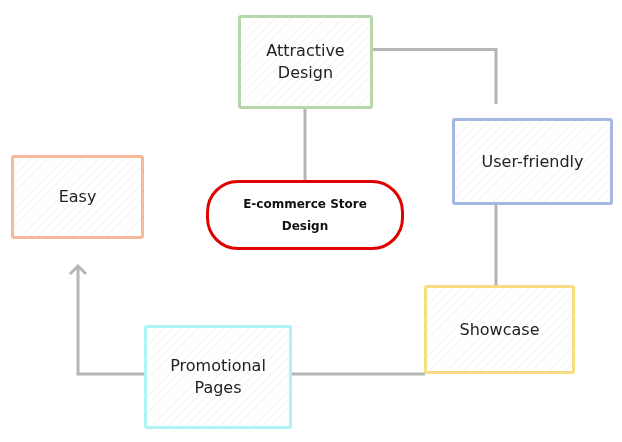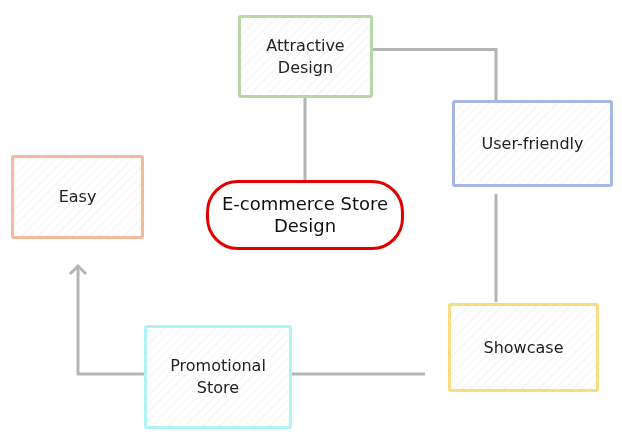--- a/index.html
+++ b/index.html
@@ -45,23 +45,23 @@
         rgba(255,255,255,0) 1px,
         rgba(255,255,255,0) 6px
       );
     }
     .node .label {
       display: block;
       padding: 0 6px;
     }
     .node.central {
       background-image: none;
-      font-weight: normal;
+      font-weight: bold;
       color: #111111;
-      font-size: 18px;
+      font-size: 12px;
       border-radius: 32px;
     }
   </style>
 </head>
 <body>
 
 <div id="canvas">
   <svg class="connectors" viewBox="0 0 622 442">
     <g fill="none" stroke-width="3" stroke-linecap="butt" stroke-linejoin="miter" id="edge-group">
 
@@ -71,51 +71,51 @@
 
       <path id="edge-2" d="M496 194 L496 302" stroke="#b5b5b5"></path>
 
       <path id="edge-3" d="M425 374 L292 374" stroke="#b5b5b5"></path>
 
       <path id="edge-4" d="M145 374 L78 374 L78 267" stroke="#b5b5b5"></path>
       <path id="edge-4-arrow" d="M70 274 L78 266 L86 274" stroke="#b5b5b5"></path>
     </g>
   </svg>
 
-  <div class="node" id="node-0" style="left: 238px; top: 15px; width: 135px; height: 83px; border-color: rgb(182, 215, 168);">
+  <div class="node" id="node-0" style="left: 238px; top: 15px; width: 135px; height: 94px; border-color: rgb(182, 215, 168);">
     <span class="label">
       <span>Attractive</span><br>
       <span>Design</span>
     </span>
   </div>
 
-  <div class="node" id="node-1" style="left: 452px; top: 100px; width: 161px; height: 87px; border-color: rgb(164, 184, 227);">
+  <div class="node" id="node-1" style="left: 452px; top: 118px; width: 161px; height: 87px; border-color: rgb(164, 184, 227);">
     <span class="label">
       <span>User-friendly</span><br>
     </span>
   </div>
 
   <div class="node central" id="node-2" style="left: 206px; top: 180px; width: 198px; height: 70px; border-color: rgb(224, 0, 0);">
     <span class="label">
       <span>E-commerce Store</span><br>
       <span>Design</span>
     </span>
   </div>
 
   <div class="node" id="node-3" style="left: 11px; top: 155px; width: 133px; height: 84px; border-color: rgb(246, 185, 154);">
     <span class="label">
       <span>Easy</span><br>
     </span>
   </div>
 
-  <div class="node" id="node-4" style="left: 424px; top: 303px; width: 151px; height: 89px; border-color: rgb(247, 220, 130); margin-left: 24px;">
+  <div class="node" id="node-4" style="left: 424px; top: 285px; width: 151px; height: 89px; border-color: rgb(247, 220, 130);">
     <span class="label">
       <span>Showcase</span><br>
     </span>
   </div>
 
   <div class="node" id="node-5" style="left: 144px; top: 325px; width: 148px; height: 104px; border-color: rgb(174, 243, 245);">
     <span class="label">
       <span>Promotional</span><br>
-      <span>Store</span>
+      <span>Pages</span>
     </span>
   </div>
 </div>
 
 </body></html>

